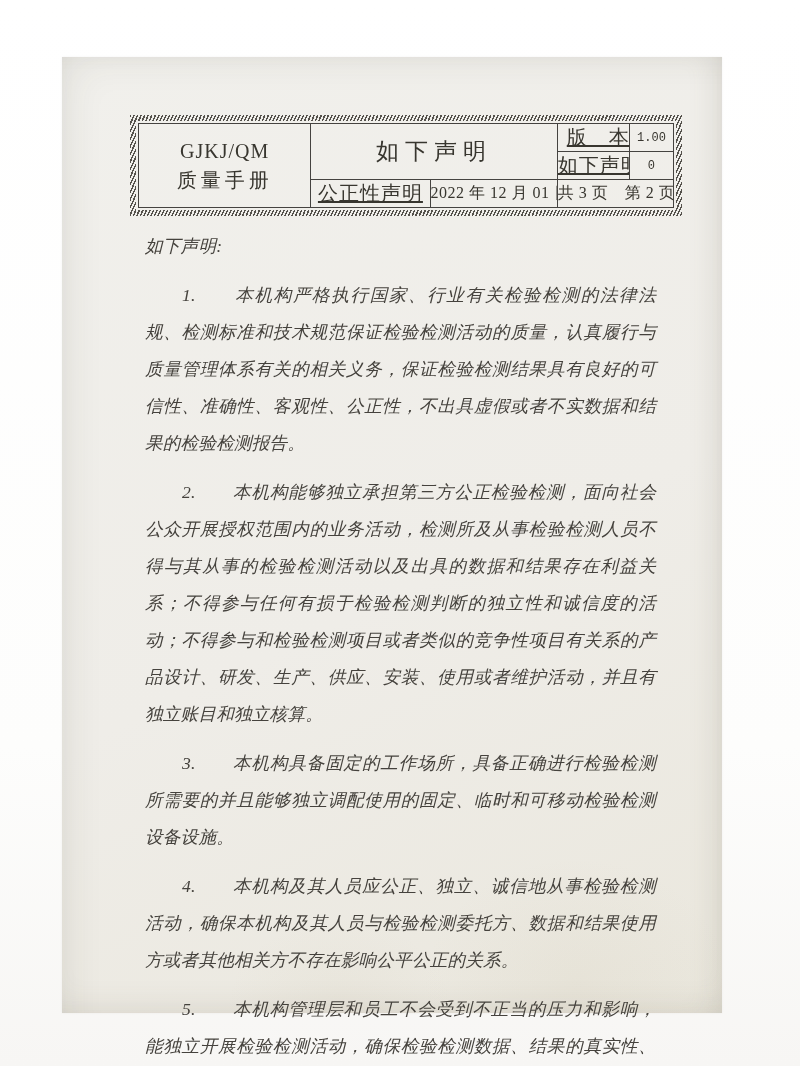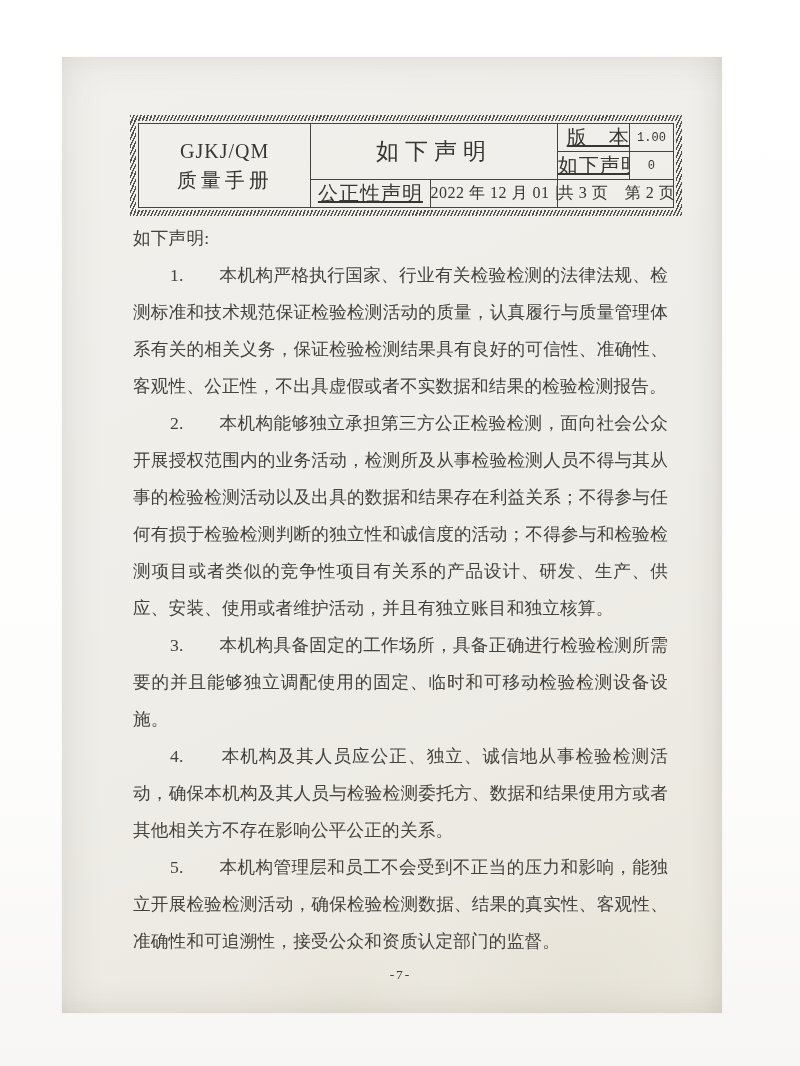--- a/index.html
+++ b/index.html
@@ -81,23 +81,24 @@
   .cell-pages { font-size: 16px; letter-spacing: 0.5px; margin-top: 32px; }
   
   .body-text {
     margin-top: 4px;
     width: 535px;
     font-size: 17.6px;
     line-height: 37px;
     color: #45423d;
   }
   .body-text p {
-    margin: 0;
+    margin: 12px;
     text-align: justify;
     letter-spacing: 0.2px;
+    font-style: italic;
   }
   .body-text p.para { text-indent: 37px; }
   .page-footer {
     width: 535px;
     margin-top: 7px;
     text-align: center;
     font-size: 13.5px;
     letter-spacing: 2px;
     color: #3c3a35;
   }

